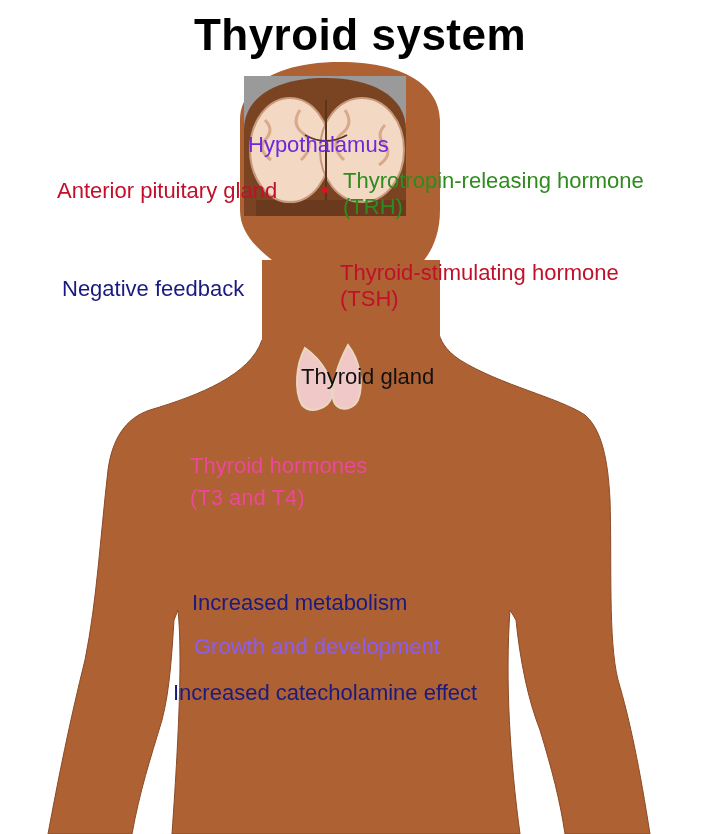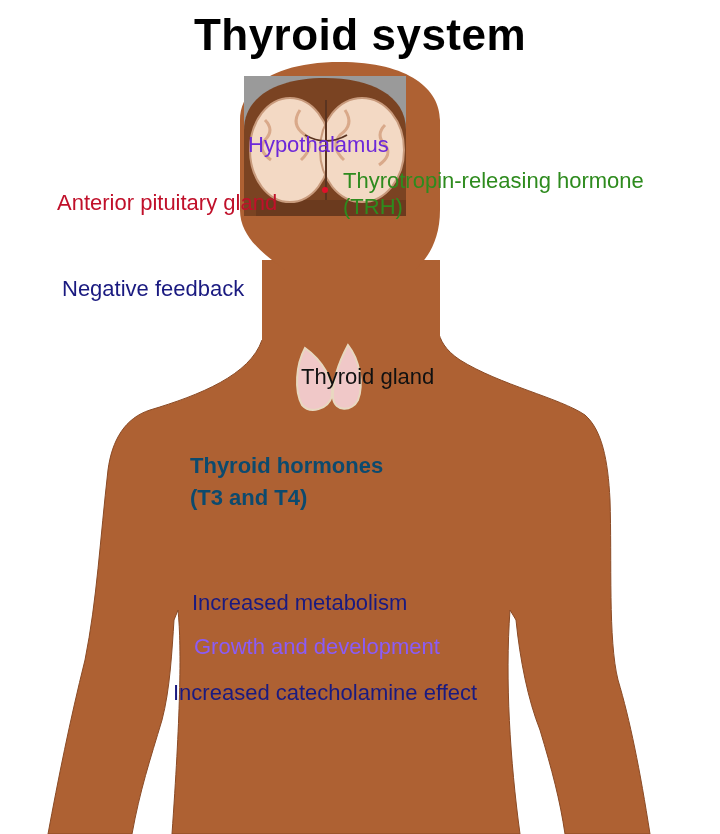--- a/index.html
+++ b/index.html
@@ -42,27 +42,31 @@
 
     <circle cx="325" cy="190" r="3" fill="#E0102A"></circle>
 
     <path d="M305,348 C296,365 294,390 302,405 C310,414 328,410 332,396 C334,380 322,360 305,348 Z" fill="#F0C8C8" stroke="#e8d8c0" stroke-width="2"></path>
     <path d="M348,345 C360,360 364,385 358,400 C352,412 335,412 333,398 C332,380 340,360 348,345 Z" fill="#F0C8C8" stroke="#e8d8c0" stroke-width="2"></path>
   </svg>
 
   <div class="title">Thyroid system</div>
 
   <div class="lbl" style="left:248px;top:132px;color:#6d28d9;">Hypothalamus</div>
-  <div class="lbl" style="left:57px;top:178px;color:#C0102A;margin-top:12px;">Anterior pituitary gland</div>
+  <div class="lbl" style="left:57px;top:178px;color:#C0102A;">Anterior pituitary gland</div>
   <div class="lbl center" style="left:343px;top:168px;width:360px;color:#2E8B1E;">
     <div>Thyrotropin-releasing hormone</div>
     <div>(TRH)</div>
   </div>
   <div class="lbl" style="left:62px;top:276px;color:#1A1A80;">Negative feedback</div>
+  <div class="lbl center" style="left:340px;top:260px;width:340px;color:#C0102A;">
+    <div>Thyroid-stimulating hormone</div>
+    <div>(TSH)</div>
+  </div>
   <div class="lbl" style="left:261px;top:364px;color:#111;margin-left:40px;">Thyroid gland</div>
-  <div class="lbl center" style="left:190px;top:450px;width:300px;color:#0c4a6e;font-weight:bold;line-height:32px;">
+  <div class="lbl center" style="left:190px;top:450px;width:300px;color:#ec4899;font-weight:normal;line-height:32px;">
     <div>Thyroid hormones</div>
     <div>(T3 and T4)</div>
   </div>
   <div class="lbl" style="left:192px;top:590px;color:#1A1A80;font-weight:normal;">Increased metabolism</div>
   <div class="lbl" style="left:194px;top:634px;color:#8b5cf6;">Growth and development</div>
   <div class="lbl" style="left:173px;top:680px;color:#1A1A80;">Increased catecholamine effect</div>
 </div>
 
 </body></html>

